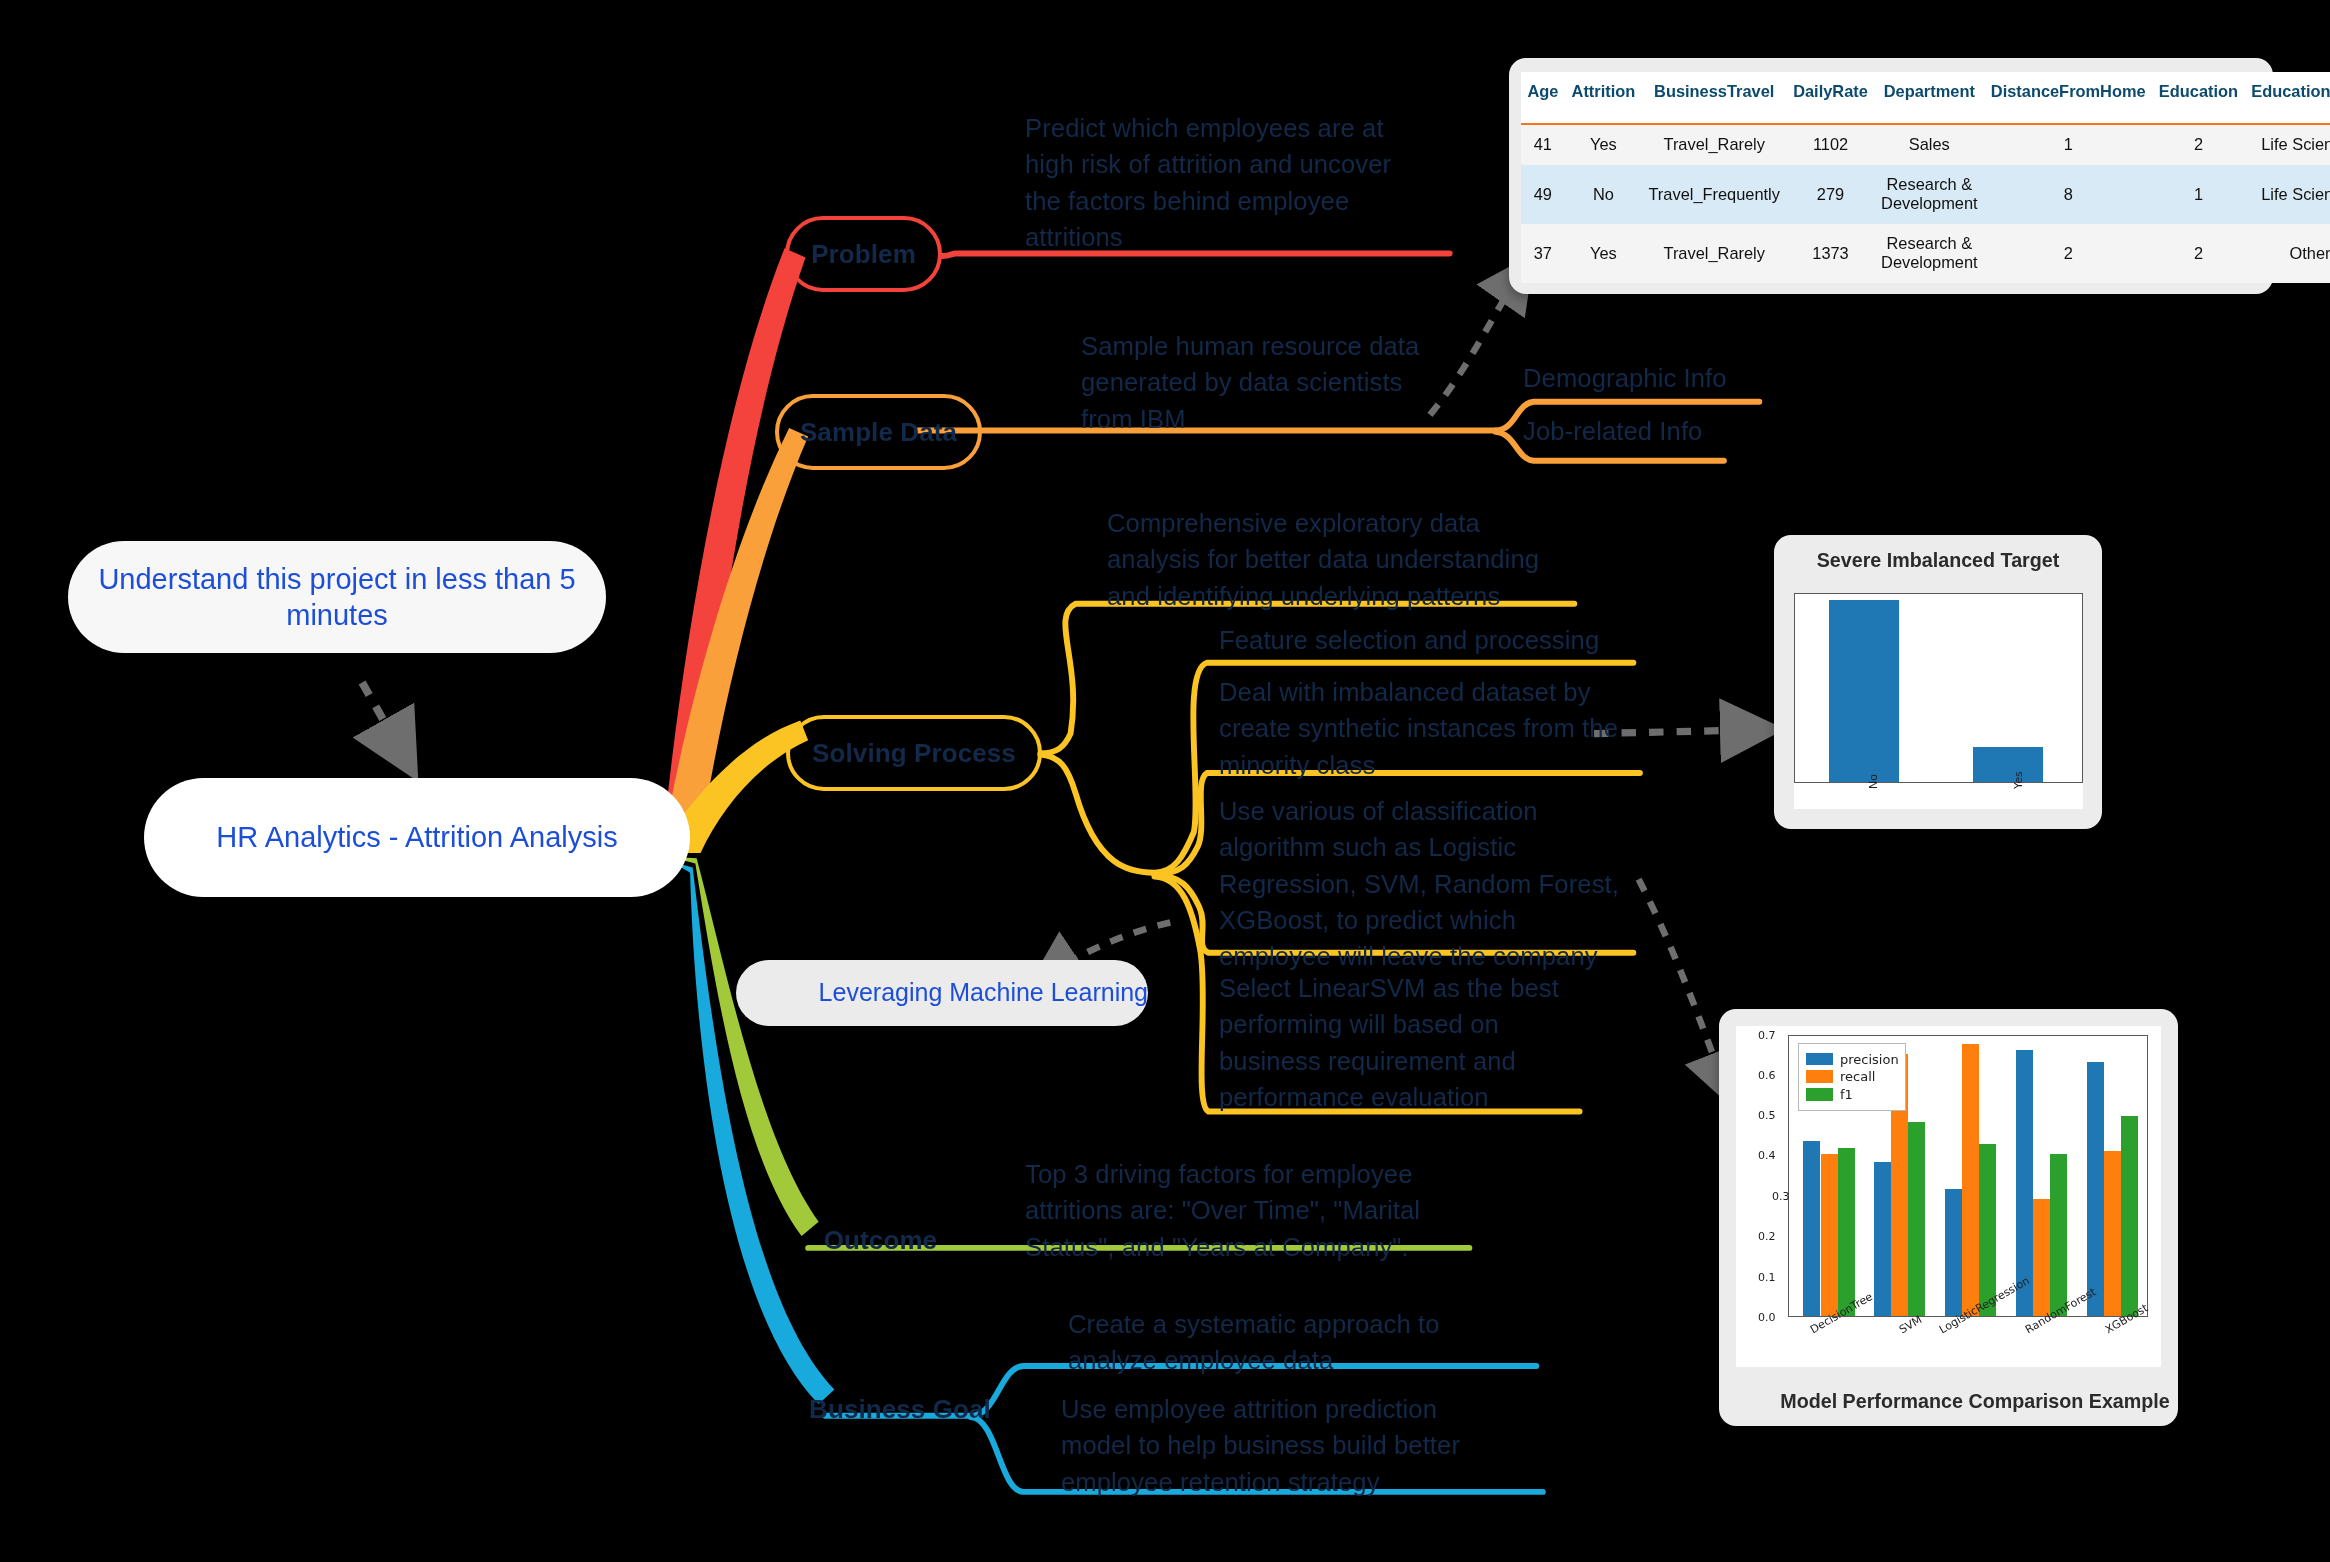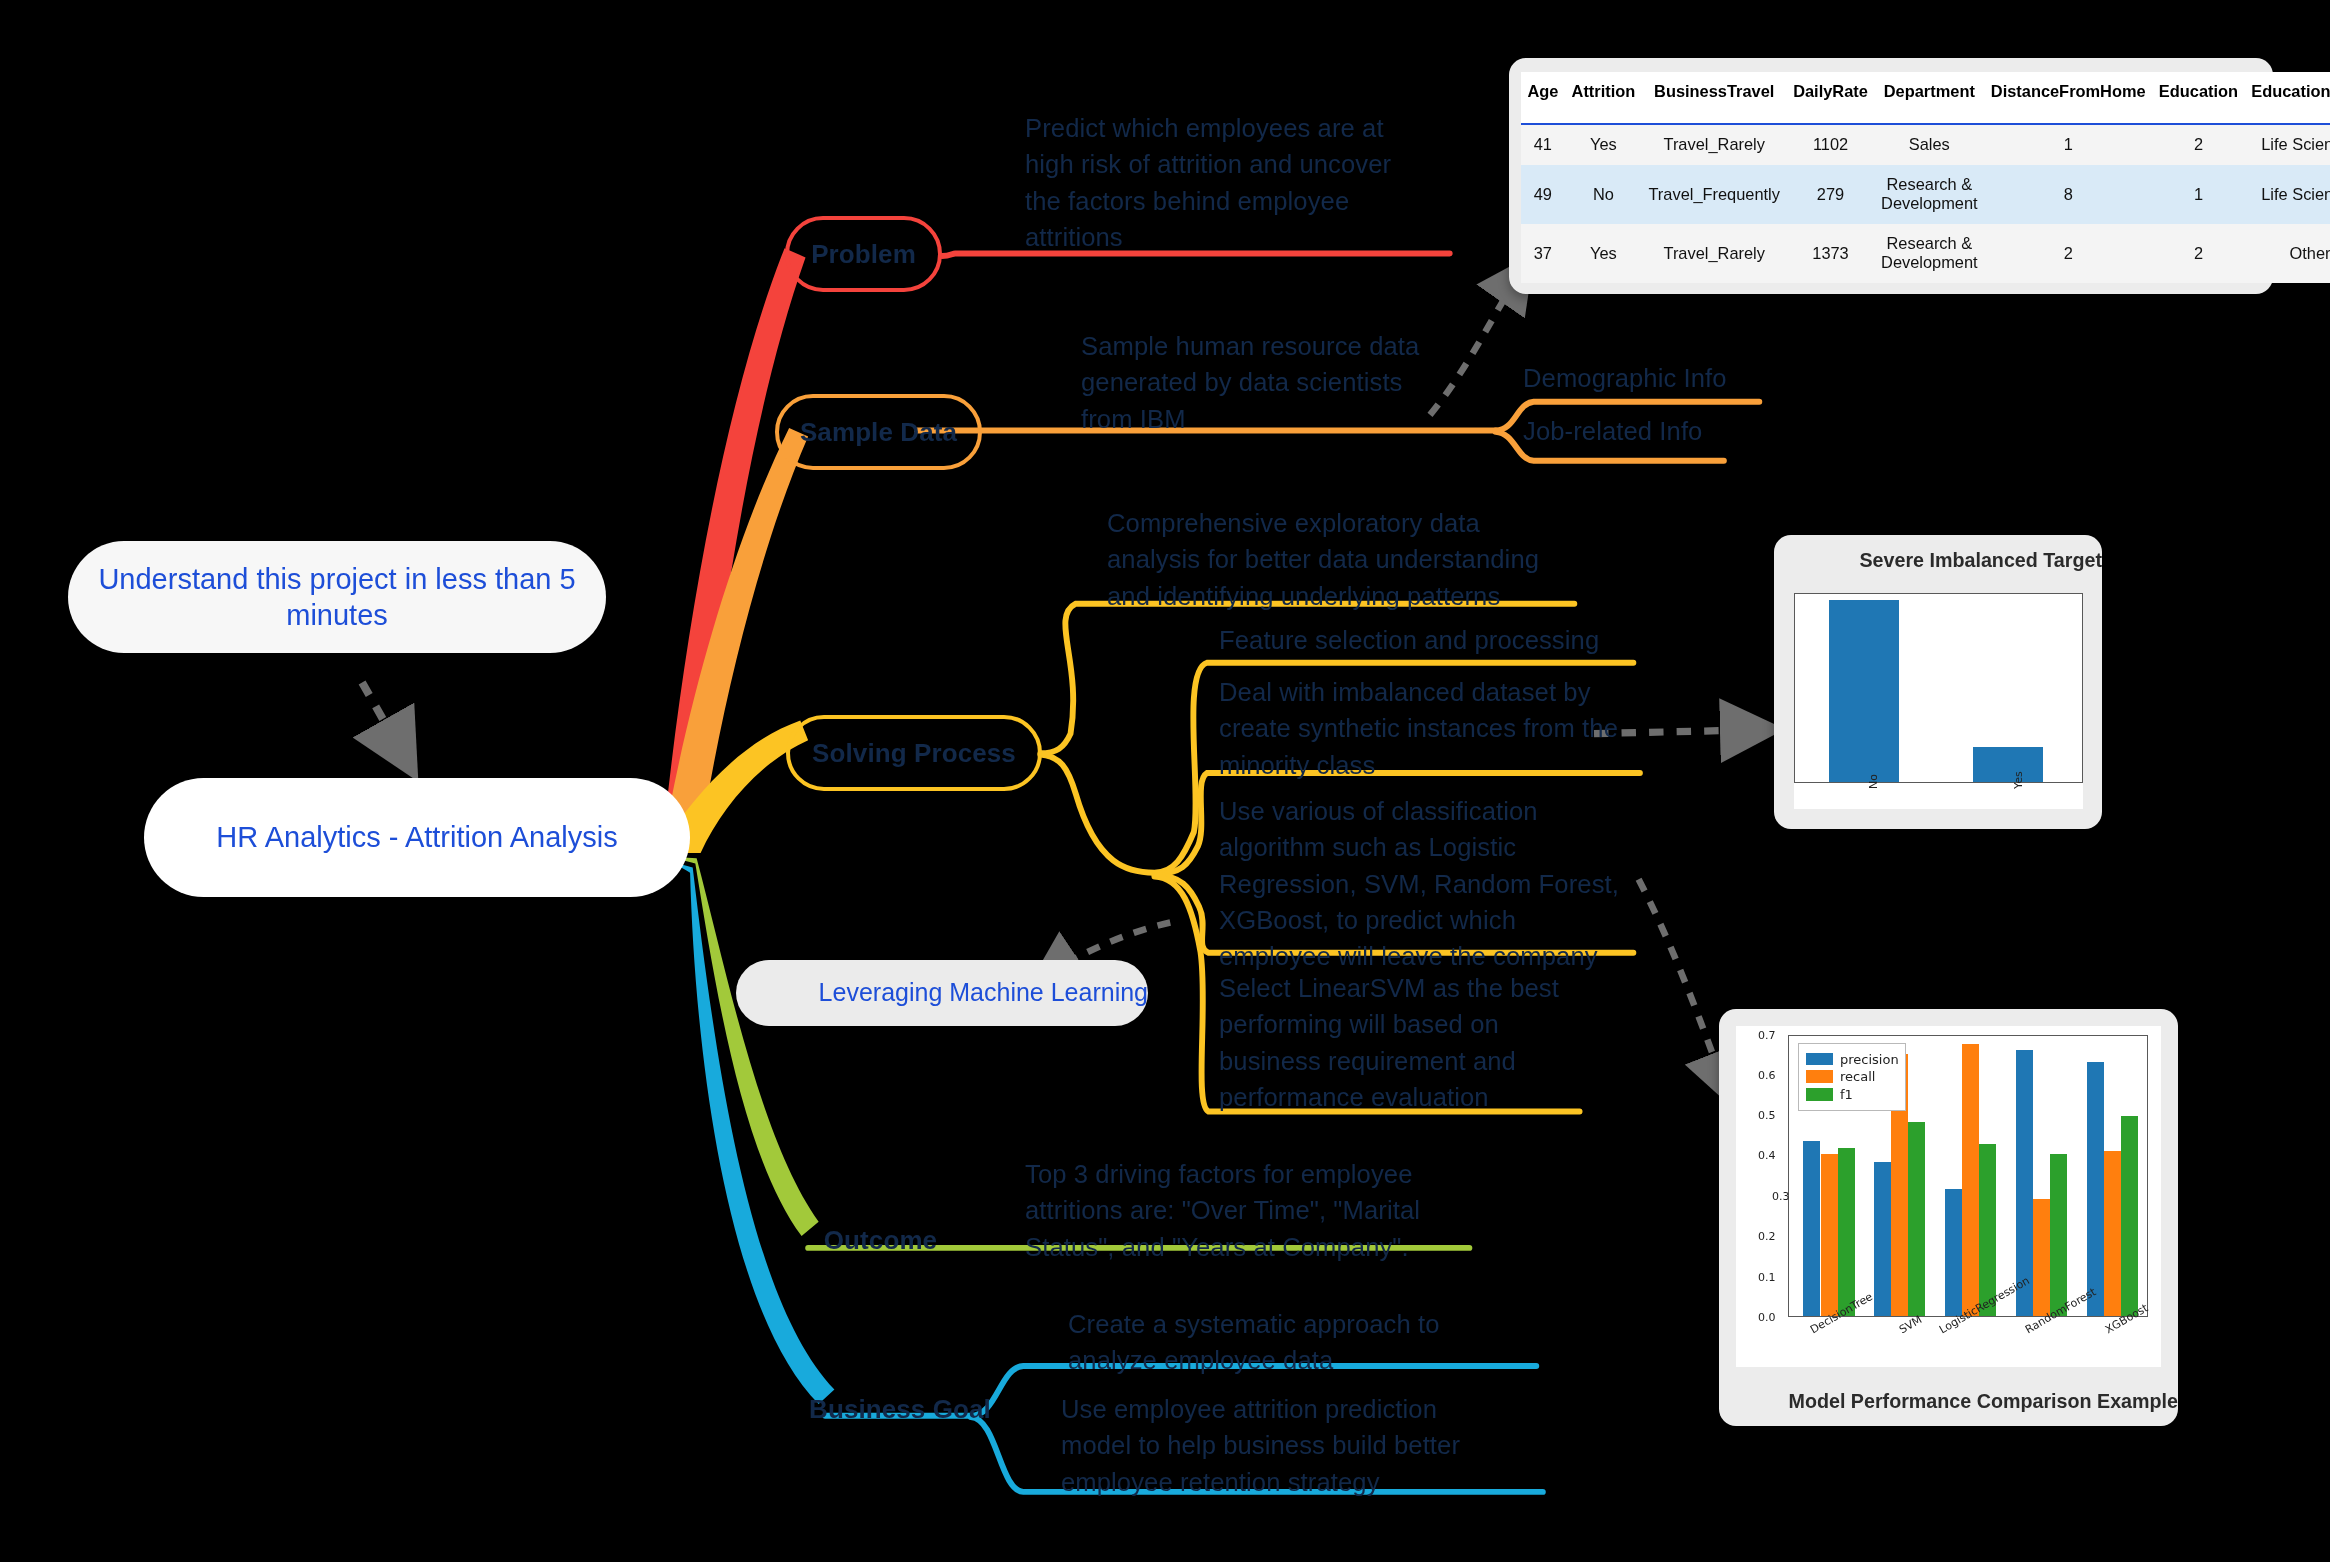--- a/index.html
+++ b/index.html
@@ -22,27 +22,27 @@
   .bnode.bordered{border-width:4.6px;border-style:solid;background:transparent;}
   .bnode.plain{border:none;background:transparent;}
 
   
   .leaf{position:absolute;color:#12294a;line-height:1.42;
         font-weight:400;letter-spacing:0.1px;}
 
   
   .card{position:absolute;background:#ececec;border-radius:17px;
         box-shadow:0 3.3px 10.5px rgba(0,0,0,.35);box-sizing:border-box;}
-  .card-title{text-align:right;font-weight:bold;color:#2b2b2b;}
+  .card-title{text-align:center;font-weight:bold;color:#2b2b2b;}
 
   
   table.df{border-collapse:collapse;width:100%;background:#fff;
            font-family:"Liberation Sans",sans-serif;}
-  table.df th{font-size:16.4px;font-weight:bold;color:#000000;
-              padding:9.2px 6.6px 22px 6.6px;border-bottom:2px solid #1d4ed8;
+  table.df th{font-size:16.4px;font-weight:bold;color:#0c4a6e;
+              padding:9.2px 6.6px 22px 6.6px;border-bottom:2px solid #f97316;
               background:#fff;white-space:nowrap;}
   table.df td{font-size:16.4px;color:#111;padding:10.5px 6.6px;background:#f4f4f4;
               text-align:center;}
   table.df tr.alt td{background:#d9eaf7;}
 
   
   .plotbox{position:absolute;background:#fff;box-sizing:border-box;}
   .axesframe{position:absolute;box-sizing:border-box;}
   .bar{position:absolute;bottom:0;}
   .ticklab{position:absolute;color:#222;font-size:11px;

